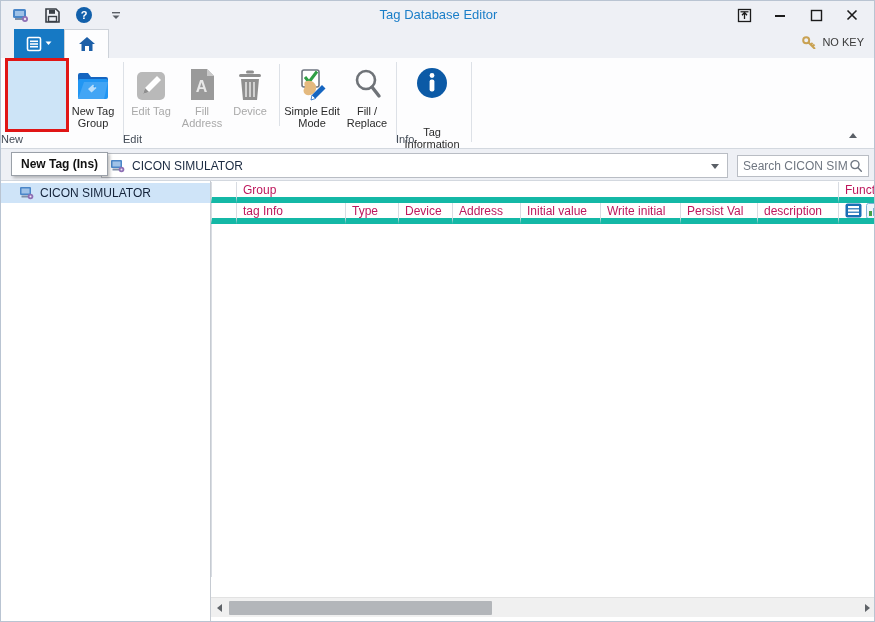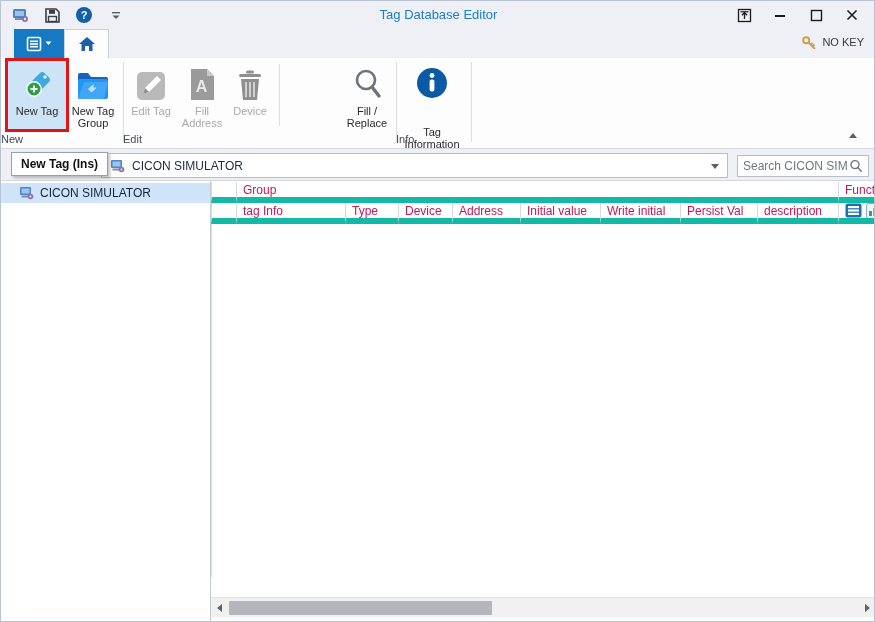--- a/index.html
+++ b/index.html
@@ -155,31 +155,20 @@
           <path d="M6.5 6.5 L13 13 M10.5 10.5 L12.5 8.5 M8.8 8.8 L10.6 7" stroke="#c9a253" stroke-width="2" fill="none"></path>
         </svg>
       <span>NO KEY</span>
     </div>
   </div>
 
   <div class="ribbon">
 
     <div class="newtag-highlight"></div>
 
-    <div class="rbtn" style="left:7px; width:58px;">
-      <span class="ric">
-        <svg width="36" height="36" viewBox="0 0 36 36">
-          <path d="M10 17 L21 6 Q23 4 25.5 6 L30 10.5 Q32 13 30 15 L19 26 Q17 28 14.5 25.5 L10 21 Q8 19 10 17 Z" fill="#3fa9dc"></path>
-          <circle cx="26" cy="10" r="1.7" fill="#e8f4fb"></circle>
-          <circle cx="15" cy="22" r="7.2" fill="#2f9e44" stroke="#fff" stroke-width="1.4"></circle>
-          <path d="M15 18.5 V25.5 M11.5 22 H18.5" stroke="#fff" stroke-width="1.8"></path>
-        </svg>
-      </span>
-      <span class="rlabel">New Tag</span>
-    </div>
     <div class="rbtn" style="left:68px; width:48px;">
       <span class="ric">
         <svg width="38" height="34" viewBox="0 0 38 34">
           <path d="M4 6 Q4 4 6 4 H14 L17 8 H32 Q34 8 34 10 V13 H4 Z" fill="#1565c0"></path>
           <rect x="4" y="10" width="30" height="20" rx="2" fill="#2196f3"></rect>
           <path d="M4 30 L10 13 H34 L30 30 Z" fill="#42a5f5"></path>
           <path d="M14 20 L19 15.5 L22.5 19 L17.5 23.5 Z" fill="#bbdefb"></path>
           <circle cx="20.5" cy="17.5" r="1" fill="#2196f3"></circle>
         </svg>
       </span>
@@ -216,20 +205,32 @@
           <rect x="11" y="3.5" width="8" height="3" rx="1.5" fill="#8f8f8f"></rect>
           <path d="M6 12 H24 L22 33 H8 Z" fill="#8f8f8f"></path>
           <path d="M11 15 V30 M15 15 V30 M19 15 V30" stroke="#d9d9d9" stroke-width="1.8"></path>
         </svg>
       </span>
       <span class="rlabel">Device</span>
     </div>
 
     <div class="rgroup-sep" style="left:278px; top:6px; height:62px;"></div>
 
+    <div class="rbtn" style="left:283px; width:56px;">
+      <span class="ric">
+        <svg width="36" height="36" viewBox="0 0 36 36">
+          <rect x="8" y="3" width="17" height="17" rx="2" fill="#fff" stroke="#6f7681" stroke-width="1.6"></rect>
+          <path d="M11 10 L15 15 L23 4.5" fill="none" stroke="#2f9e44" stroke-width="3"></path>
+          <path d="M11 20 Q9 14 13 14 Q18 13 21 17 Q24 21 20 26 Q15 30 11 27 Q8 24 11 20 Z" fill="#e4b97e"></path>
+          <path d="M18 28 L28 18 L31.5 21.5 L21.5 31.5 Z" fill="#1565c0"></path>
+          <path d="M18 28 L21.5 31.5 L17 33 Z" fill="#fff" stroke="#1565c0" stroke-width="0.8"></path>
+        </svg>
+      </span>
+      <span class="rlabel">Simple Edit Mode</span>
+    </div>
     <div class="rbtn" style="left:341px; width:50px;">
       <span class="ric">
         <svg width="34" height="36" viewBox="0 0 34 36">
           <circle cx="16" cy="13" r="9" fill="none" stroke="#6f7378" stroke-width="2.6"></circle>
           <path d="M22 20 L29 29" stroke="#6f7378" stroke-width="3.4" stroke-linecap="round"></path>
         </svg>
       </span>
       <span class="rlabel">Fill / Replace</span>
     </div>
     <div class="glabel" style="left:122px; width:273px;">Edit</div>

